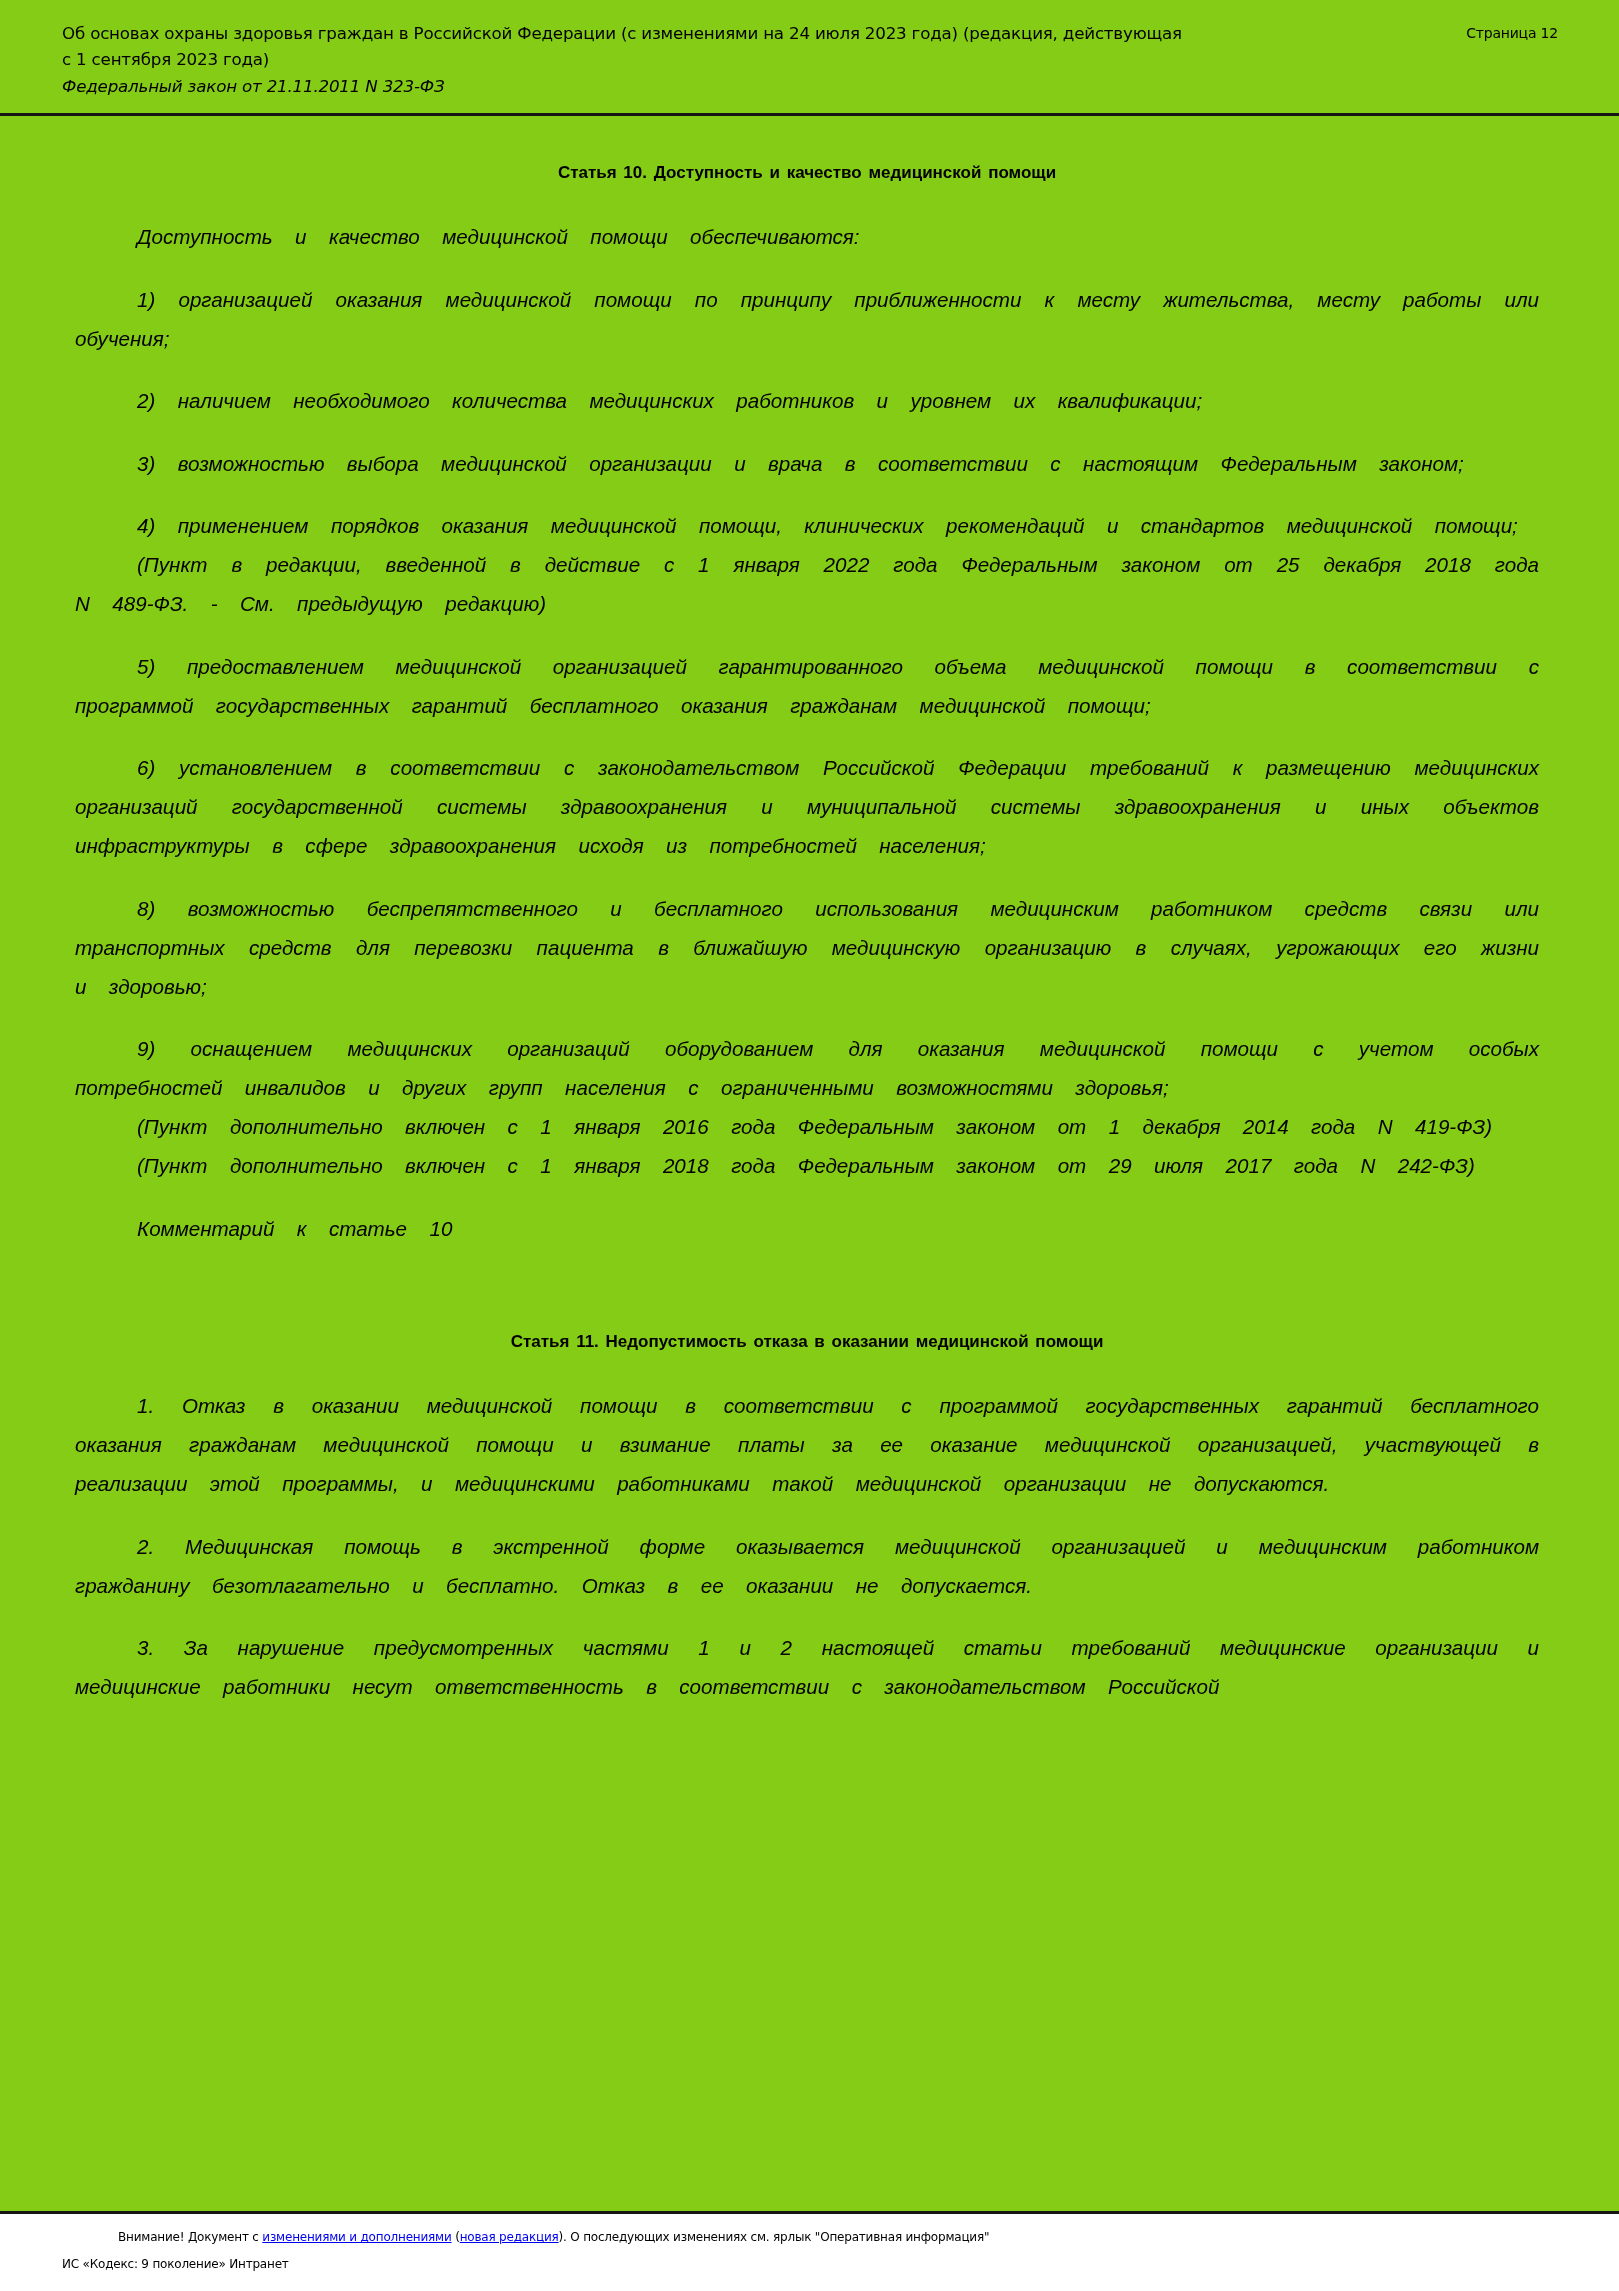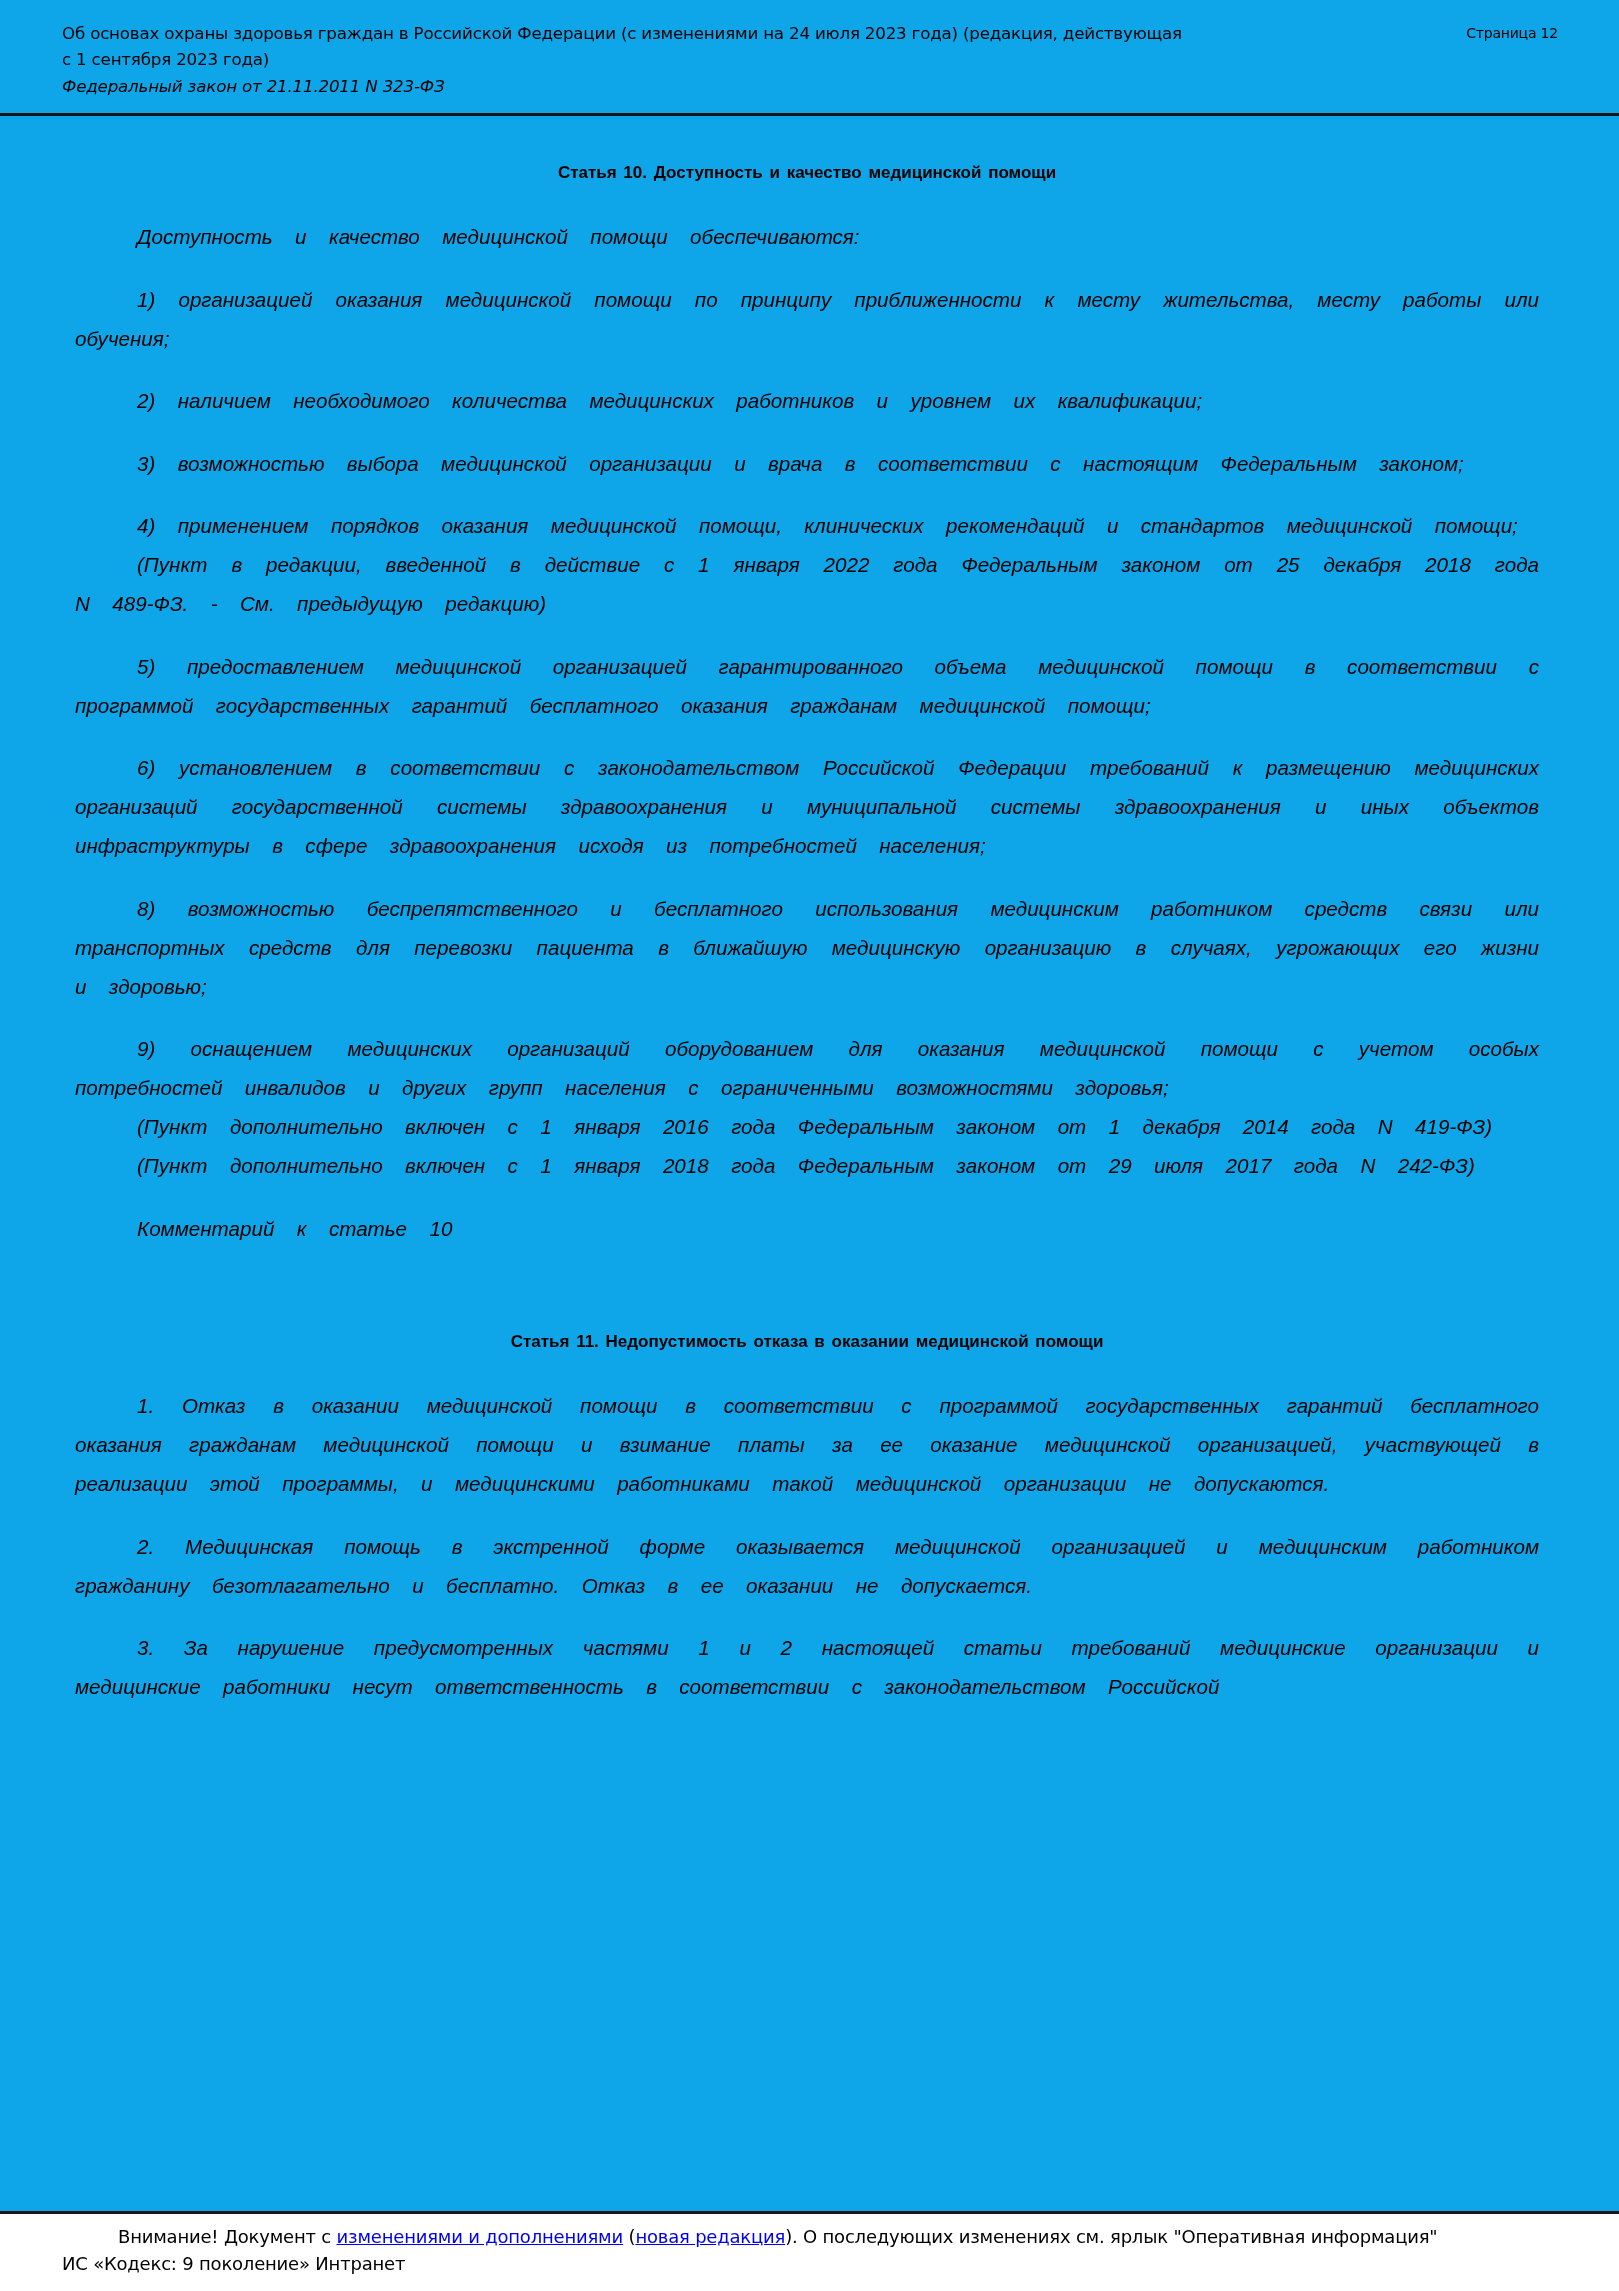--- a/index.html
+++ b/index.html
@@ -1,21 +1,21 @@
 <!DOCTYPE html>
 <html lang="ru"><head>
 <meta charset="utf-8">
 <style>
   html, body { margin: 0; padding: 0; background: #e8e8e8; }
   .page {
     position: relative;
     width: 1619px;
     height: 2292px;
     margin: 0 auto;
-    background: #0ea5e9;
+    background: #84cc16;
     color: #000000;
     overflow: hidden;
   }
 
   
   .header {
     padding: 19.6px 61px 0 62px;
     font-family: "DejaVu Sans", sans-serif;
     font-size: 16.7px;
     line-height: 26.5px;
@@ -53,21 +53,21 @@
   .article-title.title11 { margin-top: 74px; }
   .para { margin: 23.5px 0 0 0; text-indent: 62px; font-style: italic; }
   .para.note { margin-top: 0; }
 
   
   .footer {
     position: absolute;
     left: 0; right: 0; bottom: 0;
     background: #ffffff;
     font-family: "DejaVu Sans", sans-serif;
-    font-size: 18px;
+    font-size: 12px;
     line-height: 26.5px;
     letter-spacing: -0.2px;
   }
   .footer-inner { padding: 10.8px 61px 14.7px 62px; }
   .f1 { margin: 0; text-indent: 56px; white-space: pre-wrap; }
   .f2 { margin: 0; white-space: pre-wrap; }
   .link { color: #0000EE; text-decoration: underline; cursor: pointer; }
 </style>
 </head>
 <body>

